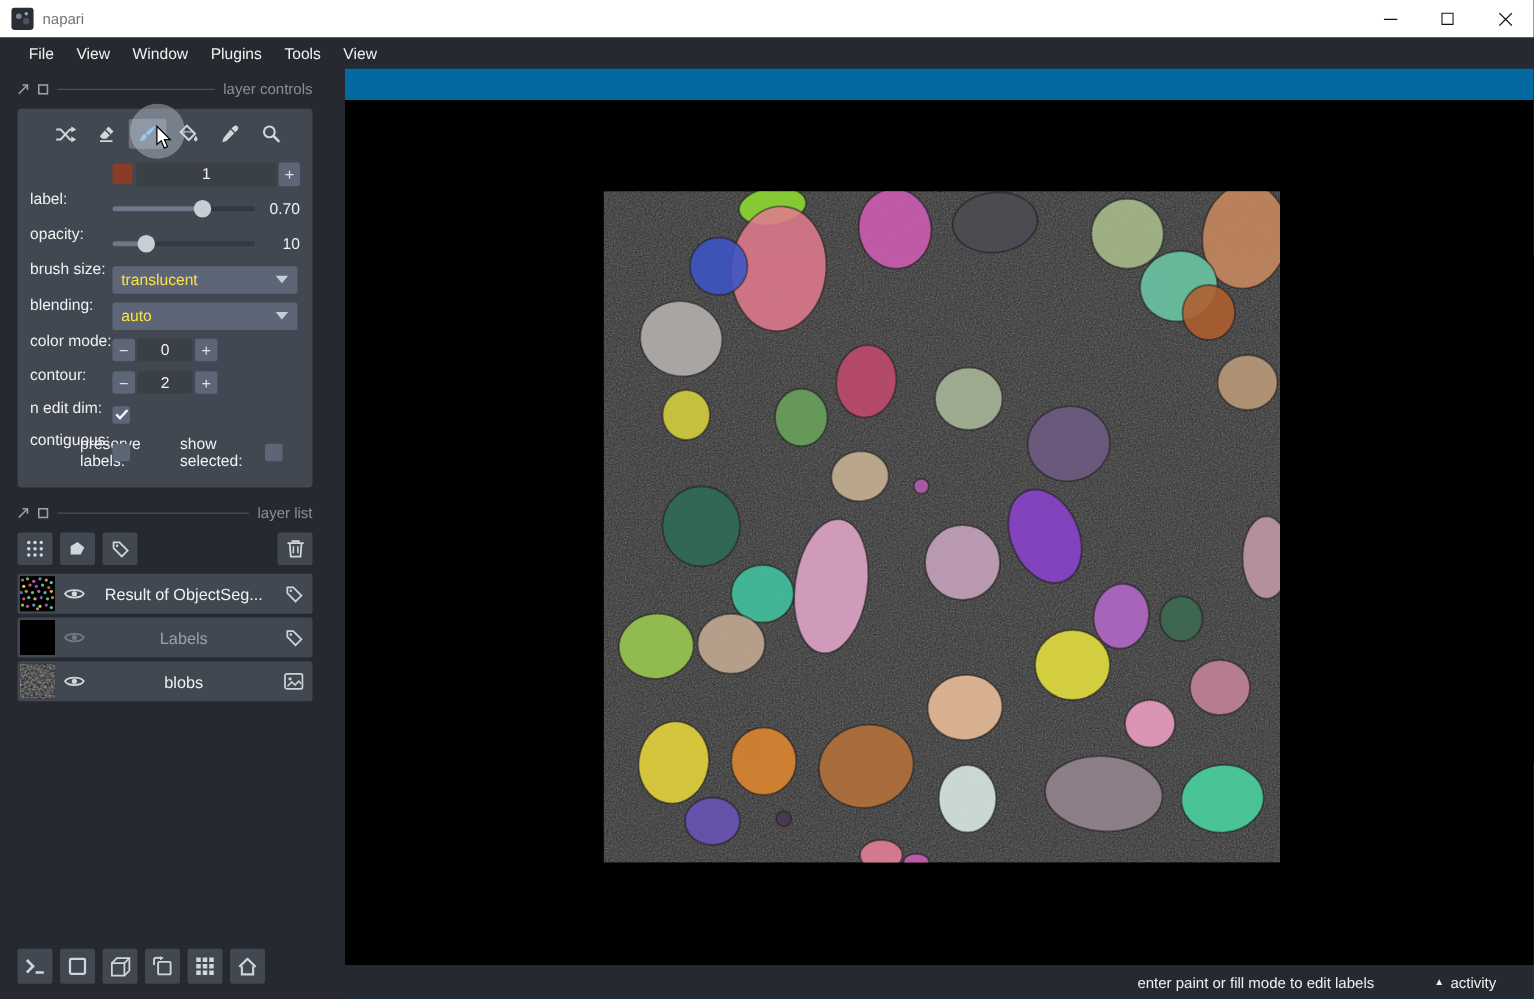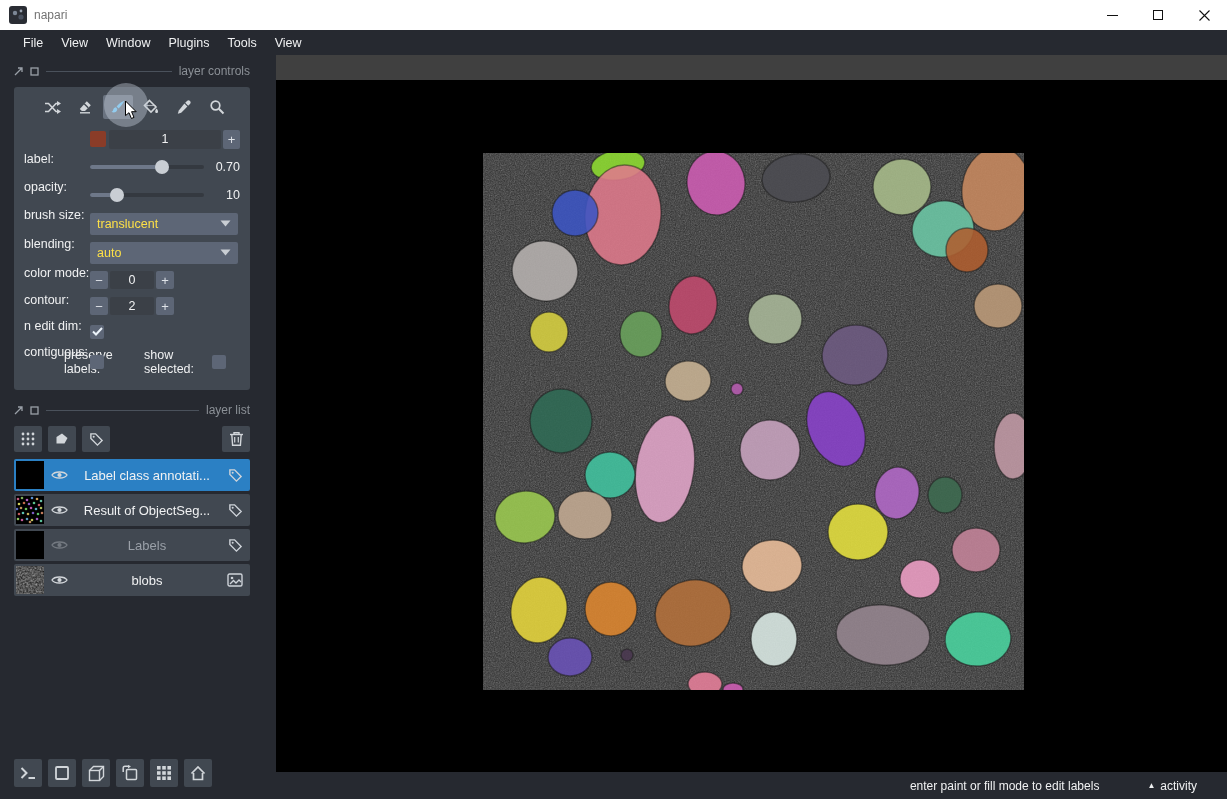--- a/index.html
+++ b/index.html
@@ -13,21 +13,21 @@
   .win-controls { margin-left:auto; display:flex; height:30px; }
   .win-btn { width:46px; height:30px; display:flex; align-items:center; justify-content:center; color:#111; }
 
   
   .menubar { height:25px; background:#262930; display:flex; align-items:center; padding-left:14px; }
   .menu-item { padding:3px 9px; font-size:12.5px; color:#f0f1f2; }
 
   
   .content { display:flex; height:744px; }
   .sidebar { width:276px; background:#262930; position:relative; flex:none; }
-  .main { flex:1; position:relative; background:#404040; }
+  .main { flex:1; position:relative; background:#0369a1; }
   .canvas { position:absolute; left:0; right:0; top:25px; bottom:27px; background:#000; overflow:hidden; }
   #blob-svg { position:absolute; left:207px; top:73px; }
 
   
   .section-header { display:flex; align-items:center; height:24px; padding:0 26px 0 14px; color:#8b9096; gap:7px; margin-top:4px; }
   .section-header .dock-ic { display:flex; color:#9aa0a8; }
   .section-header .hline { flex:1; border-top:1px solid #4a515b; height:0; }
   .section-header .hdr-text { font-size:12px; white-space:nowrap; }
 
   
@@ -349,40 +349,20 @@
           <span style="line-height:0"><svg width="15" height="16" viewBox="0 0 15 16">
               <path d="M1 3.5h13" stroke="currentColor" stroke-width="1.4"></path>
               <path d="M5 3.5V1.8h5v1.7" fill="none" stroke="currentColor" stroke-width="1.4"></path>
               <path d="M2.8 3.5l.8 10.7h7.8l.8-10.7" fill="none" stroke="currentColor" stroke-width="1.4"></path>
               <path d="M5.7 6v5.5M9.3 6v5.5" stroke="currentColor" stroke-width="1.2"></path>
             </svg></span>
         </div>
       </div>
 
     <div class="layers">
-        <div class="layer-row selected">
-          <span class="thumb">
-            <svg width="28" height="28" viewBox="0 0 28 28">
-              <rect width="28" height="28" fill="#000"></rect>
-            </svg>
-          </span>
-          <span class="eye-btn">
-            <svg width="17" height="12" viewBox="0 0 17 12">
-              <path d="M1 6C3.4 2 13.6 2 16 6 13.6 10 3.4 10 1 6z" fill="none" stroke="currentColor" stroke-width="1.4"></path>
-              <circle cx="8.5" cy="6" r="2.1" fill="currentColor"></circle>
-            </svg>
-          </span>
-          <span class="lname">Label class annotati...</span>
-          <span class="type-ic">
-            <svg width="15" height="15" viewBox="0 0 16 16">
-              <path d="M2 7V2h5l7 7-5 5z" fill="none" stroke="currentColor" stroke-width="1.5"></path>
-              <circle cx="5" cy="5" r="1.1" fill="currentColor"></circle>
-            </svg>
-          </span>
-        </div>
         <div class="layer-row">
           <span class="thumb">
             <svg width="28" height="28" viewBox="0 0 28 28">
               <rect width="28" height="28" fill="#000"></rect>
               <g>
                 <circle cx="2" cy="3" r="1.3" fill="#c2577e"></circle>
                 <circle cx="6" cy="2" r="1.3" fill="#7fae5a"></circle>
                 <circle cx="11" cy="4" r="1.3" fill="#b45cc0"></circle>
                 <circle cx="16" cy="2" r="1.3" fill="#5a8fd0"></circle>
                 <circle cx="21" cy="3" r="1.3" fill="#d0a05a"></circle>

